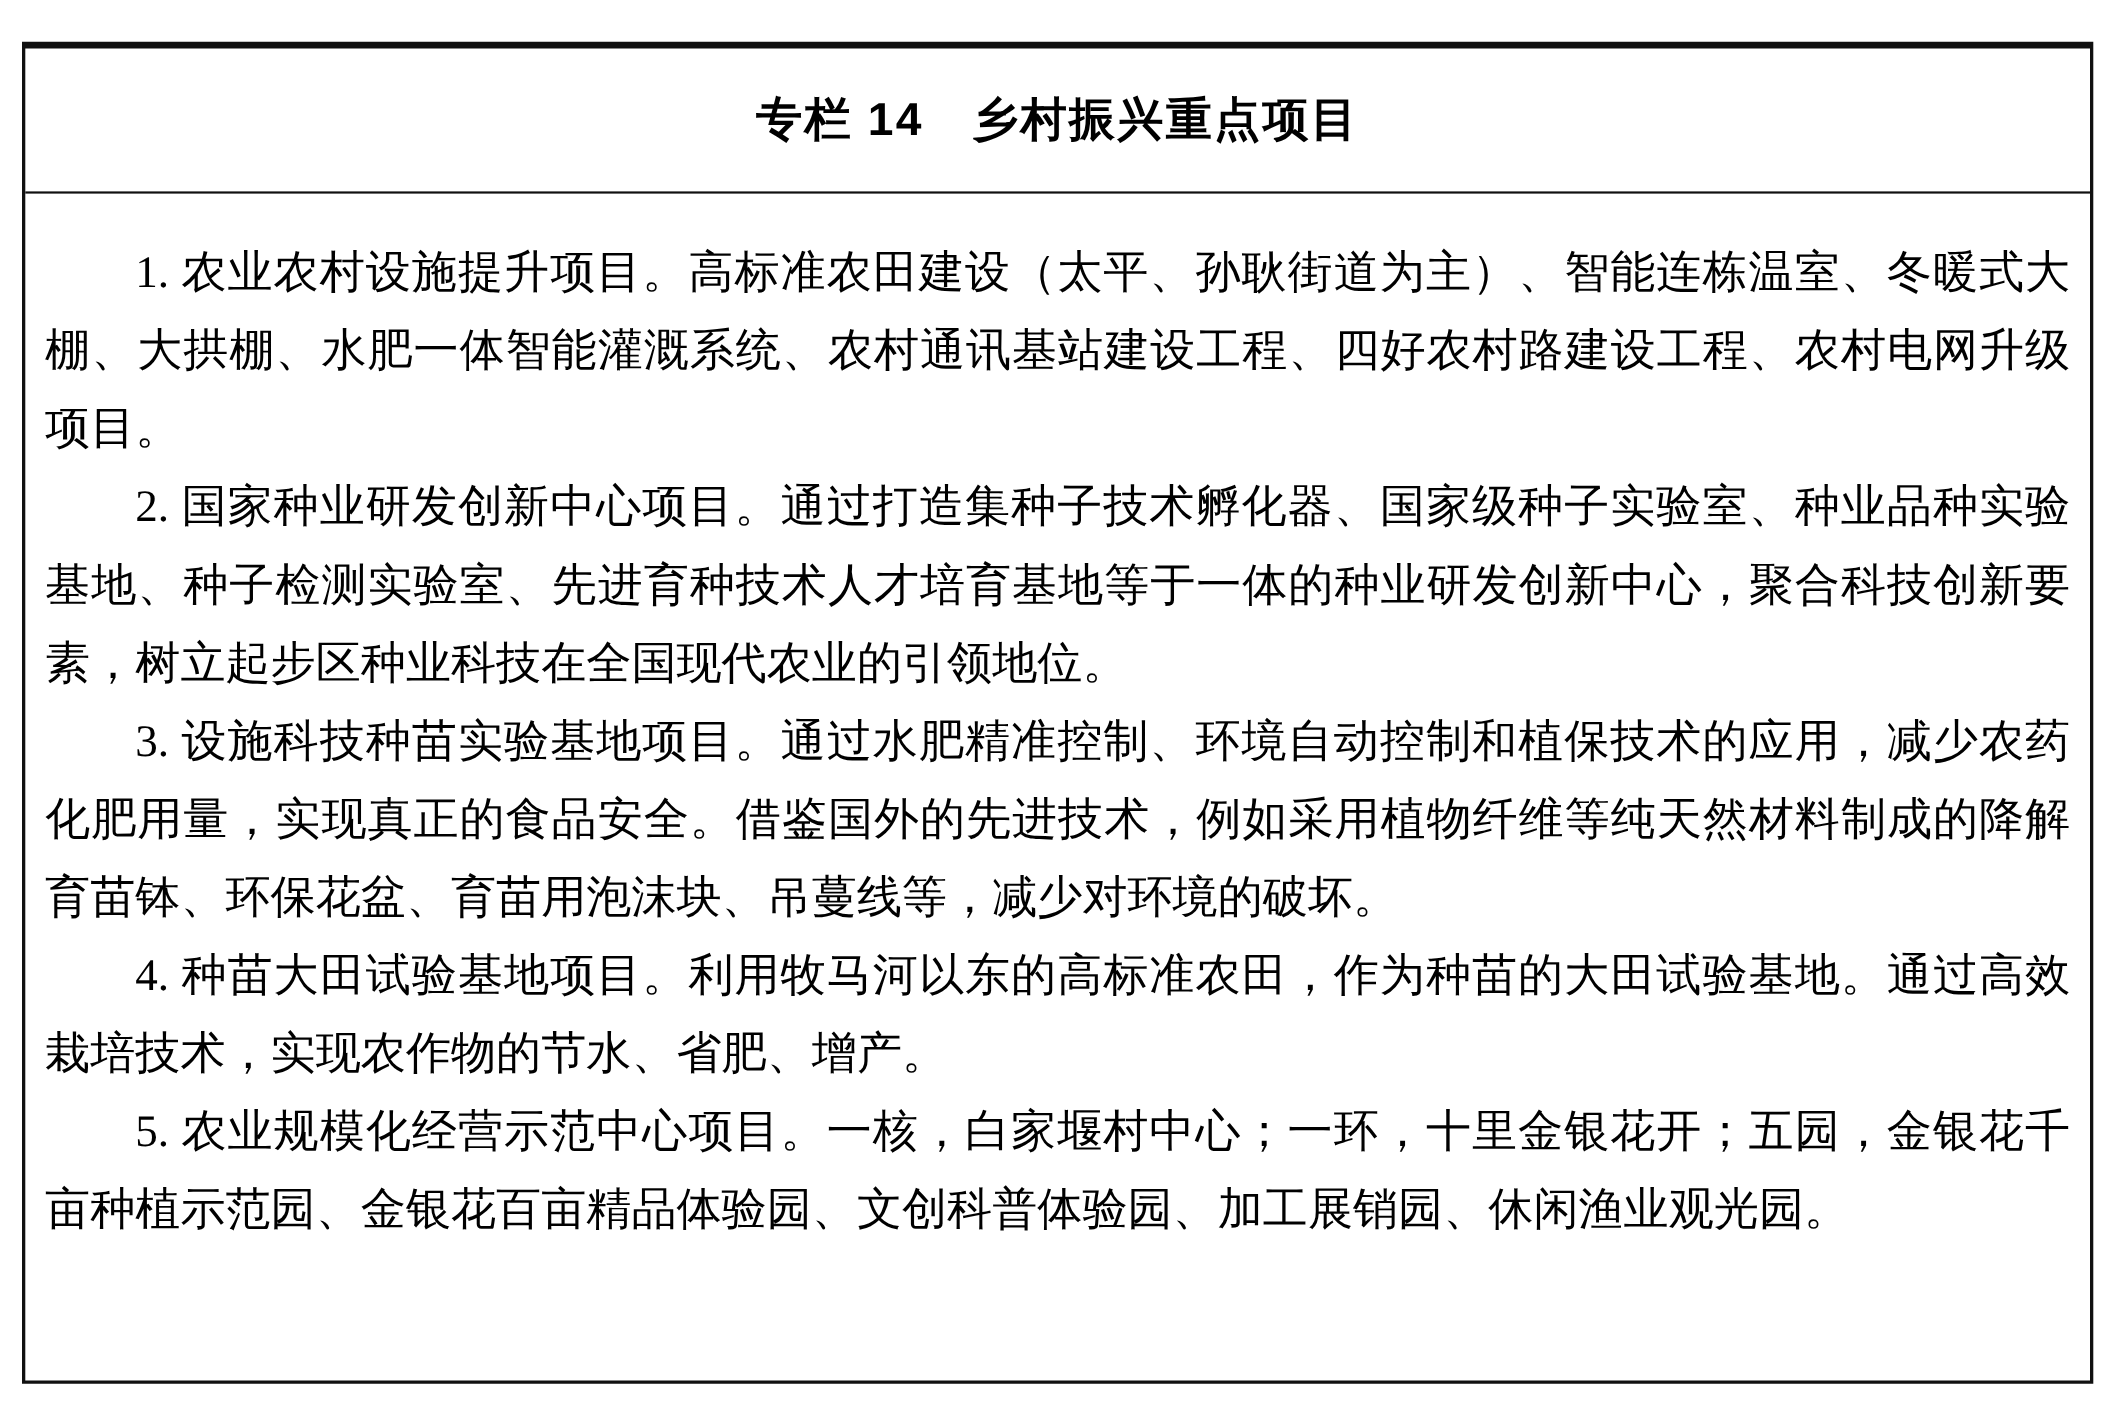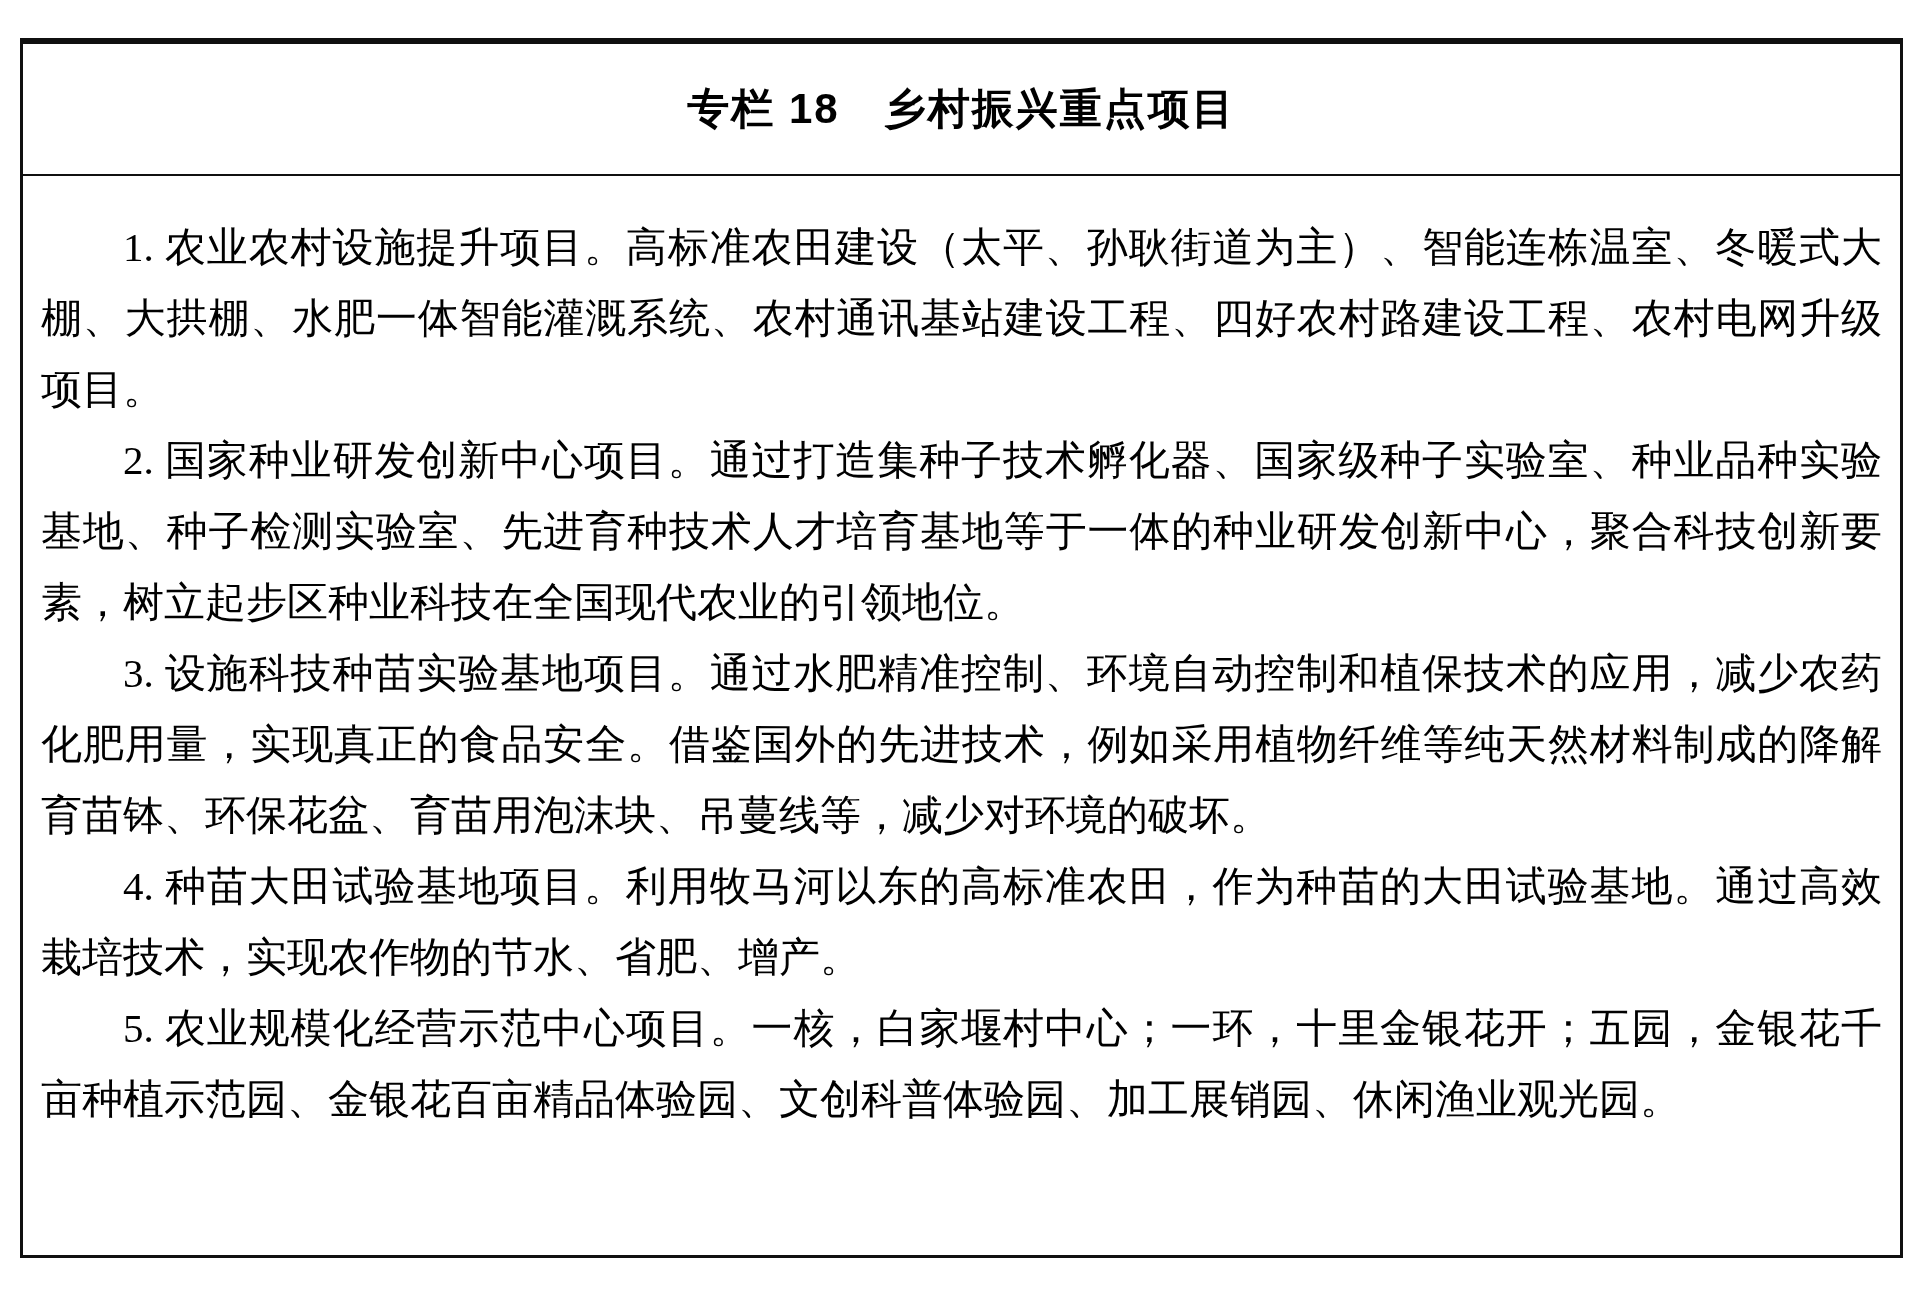--- a/index.html
+++ b/index.html
@@ -51,21 +51,21 @@
   .panel-body p {
     margin: 0;
     text-indent: 2em;
   }
 </style>
 </head>
 <body>
 
 <div class="panel">
   <div class="panel-header">
-    <div class="panel-title">专栏 18　乡村振兴重点项目</div>
+    <div class="panel-title">专栏 14　乡村振兴重点项目</div>
   </div>
   <div class="panel-body">
     <p>1. 农业农村设施提升项目。高标准农田建设（太平、孙耿街道为主）、智能连栋温室、冬暖式大棚、大拱棚、水肥一体智能灌溉系统、农村通讯基站建设工程、四好农村路建设工程、农村电网升级项目。</p>
     <p>2. 国家种业研发创新中心项目。通过打造集种子技术孵化器、国家级种子实验室、种业品种实验基地、种子检测实验室、先进育种技术人才培育基地等于一体的种业研发创新中心，聚合科技创新要素，树立起步区种业科技在全国现代农业的引领地位。</p>
     <p>3. 设施科技种苗实验基地项目。通过水肥精准控制、环境自动控制和植保技术的应用，减少农药化肥用量，实现真正的食品安全。借鉴国外的先进技术，例如采用植物纤维等纯天然材料制成的降解育苗钵、环保花盆、育苗用泡沫块、吊蔓线等，减少对环境的破坏。</p>
     <p>4. 种苗大田试验基地项目。利用牧马河以东的高标准农田，作为种苗的大田试验基地。通过高效栽培技术，实现农作物的节水、省肥、增产。</p>
     <p>5. 农业规模化经营示范中心项目。一核，白家堰村中心；一环，十里金银花开；五园，金银花千亩种植示范园、金银花百亩精品体验园、文创科普体验园、加工展销园、休闲渔业观光园。</p>
   </div>
 </div>
 

